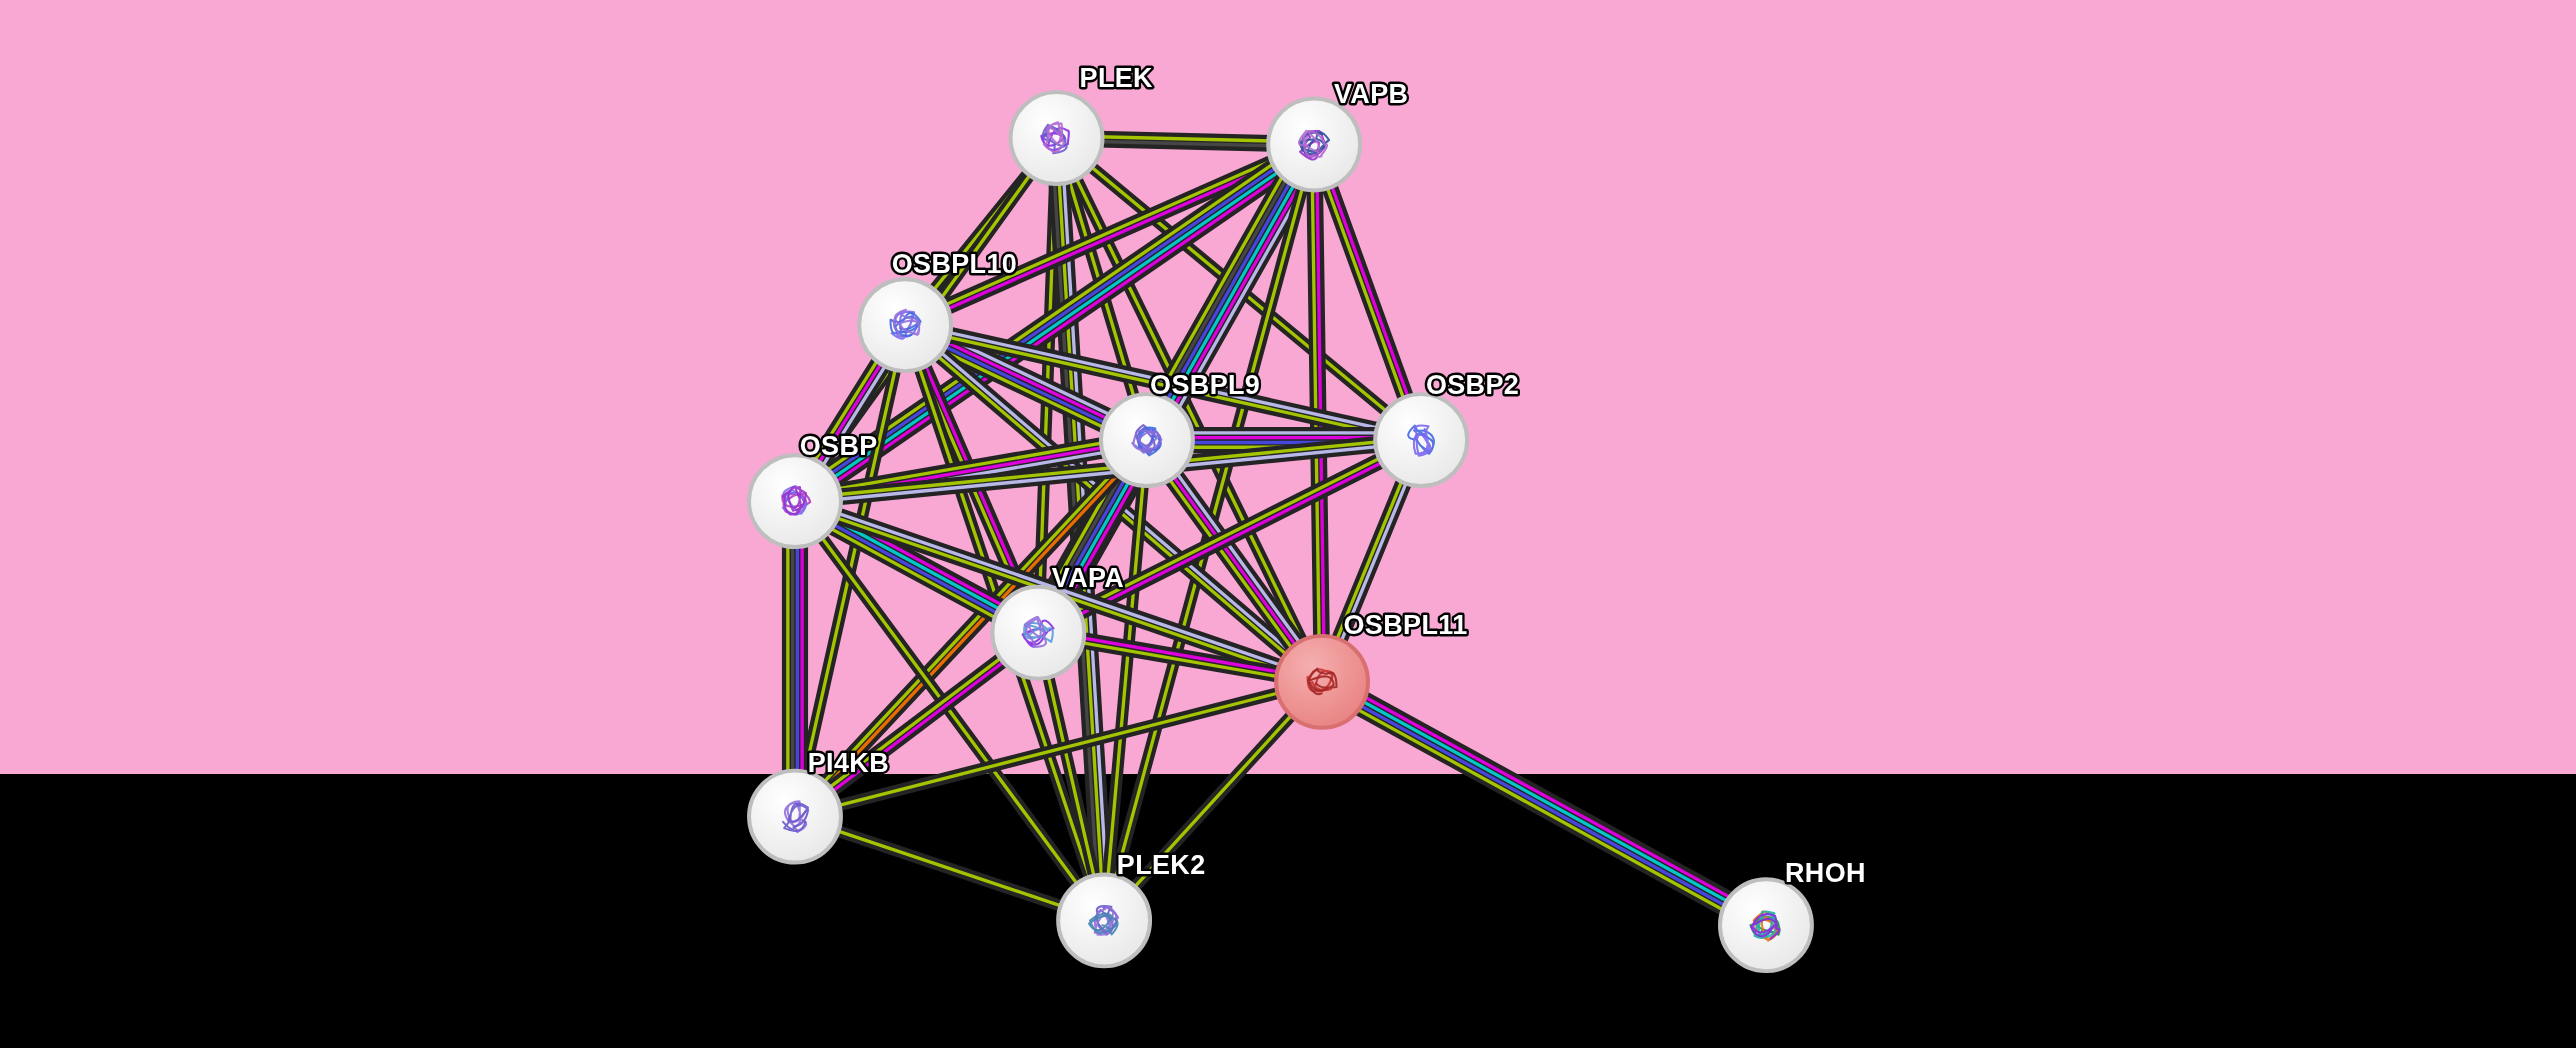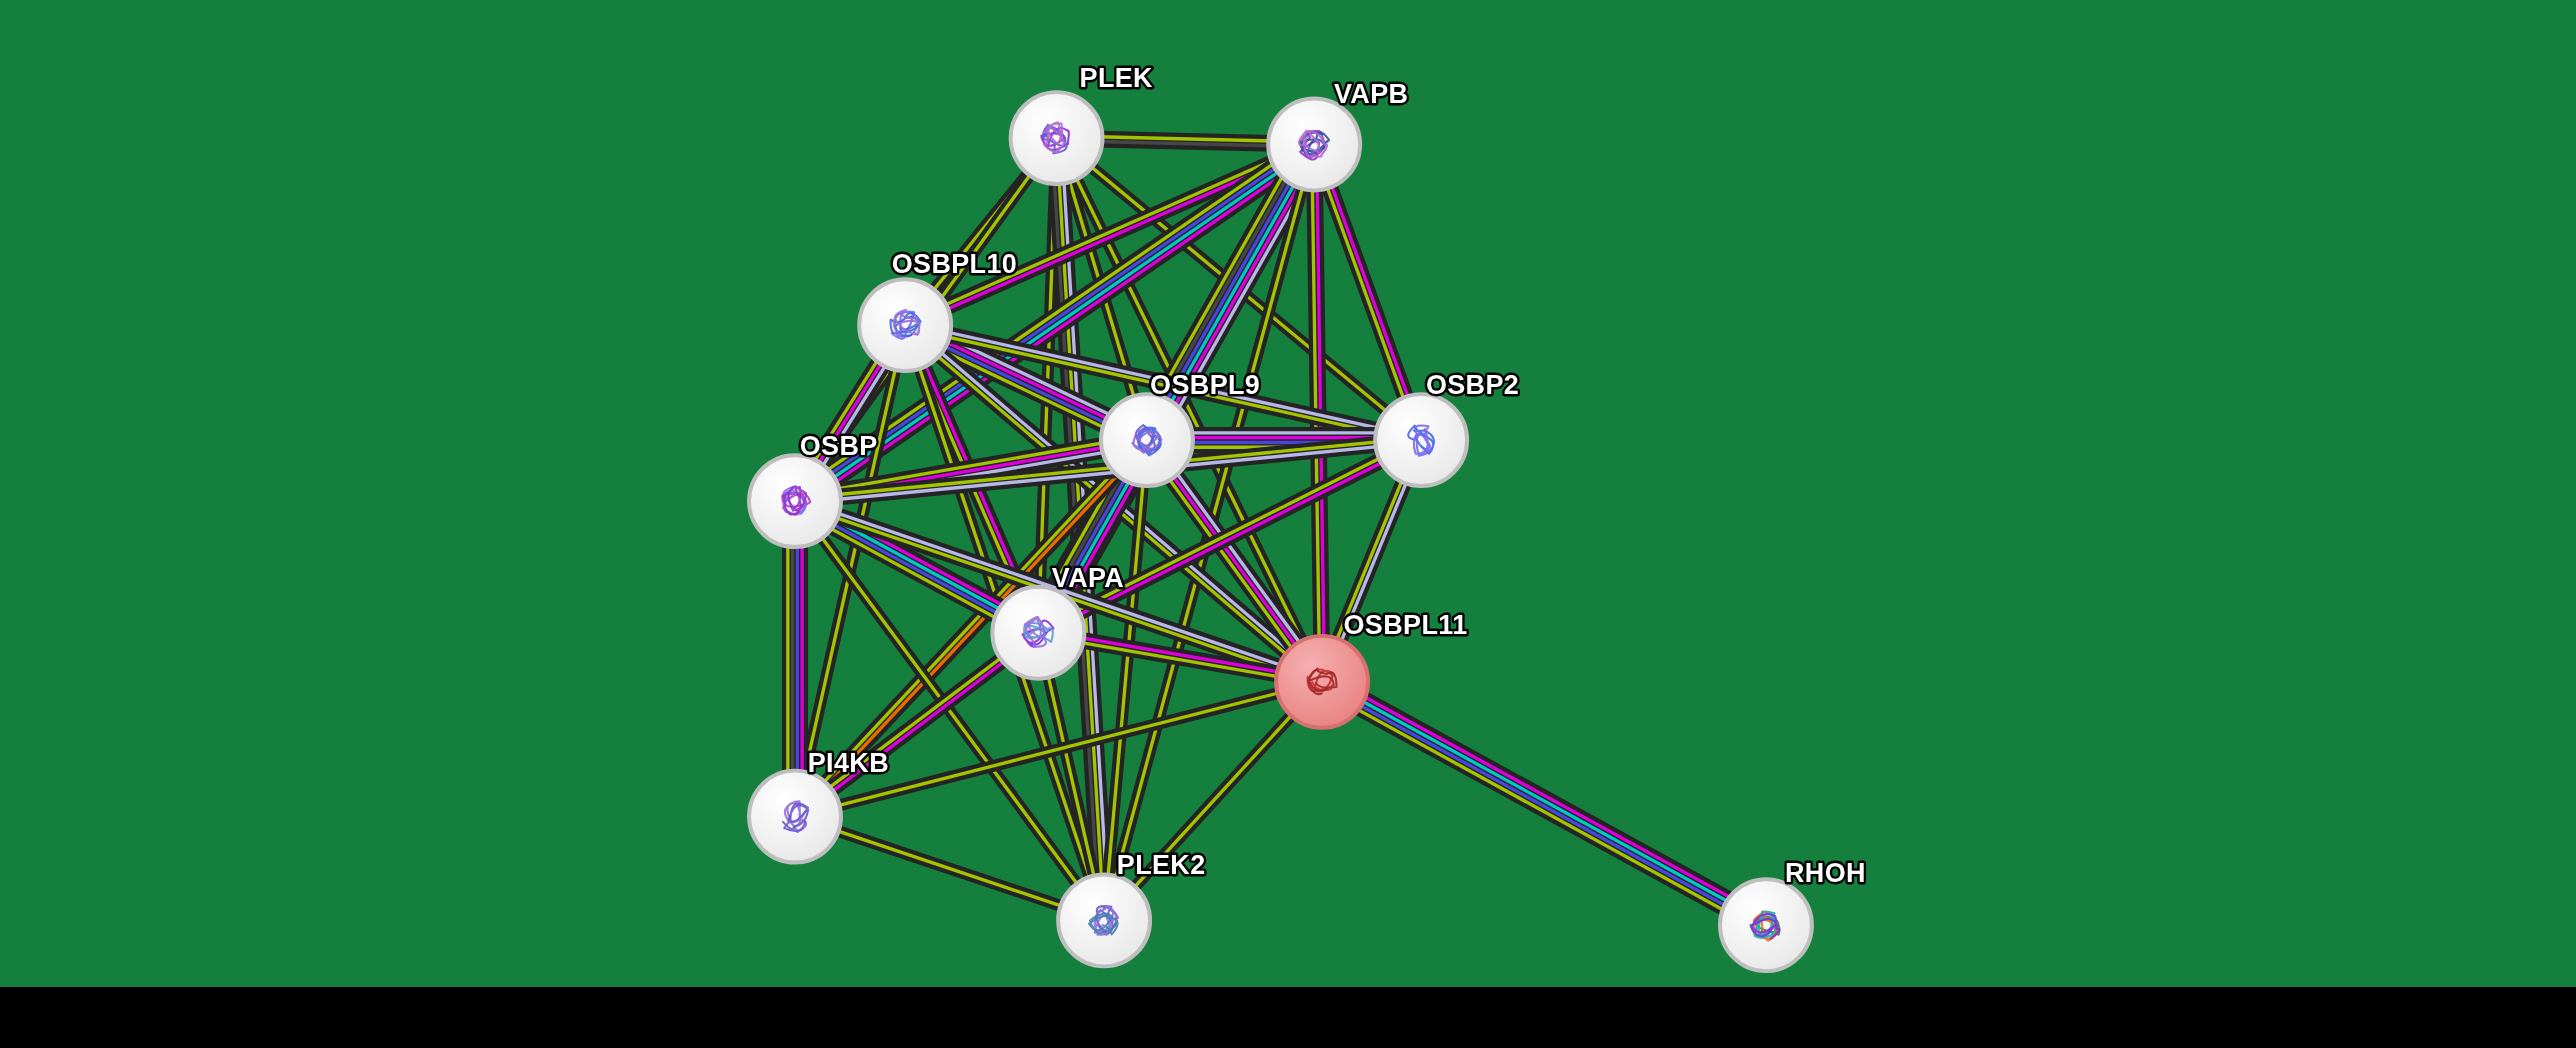--- a/index.html
+++ b/index.html
@@ -7,22 +7,22 @@
     padding: 0;
     background: #000000;
     width: 2576px;
     height: 1049px;
     overflow: hidden;
     font-family: "Liberation Sans", sans-serif;
   }
   #app {
     position: relative;
     width: 2576px;
-    height: 987px;
-    background: #15803d;
+    height: 774px;
+    background: #f9a8d4;
   }
   svg { display: block; }
   .node-label {
     font-family: "Liberation Sans", sans-serif;
     font-size: 34px;
     font-weight: 700;
     fill: #ffffff;
     stroke: #000000;
     stroke-width: 6px;
     paint-order: stroke;

